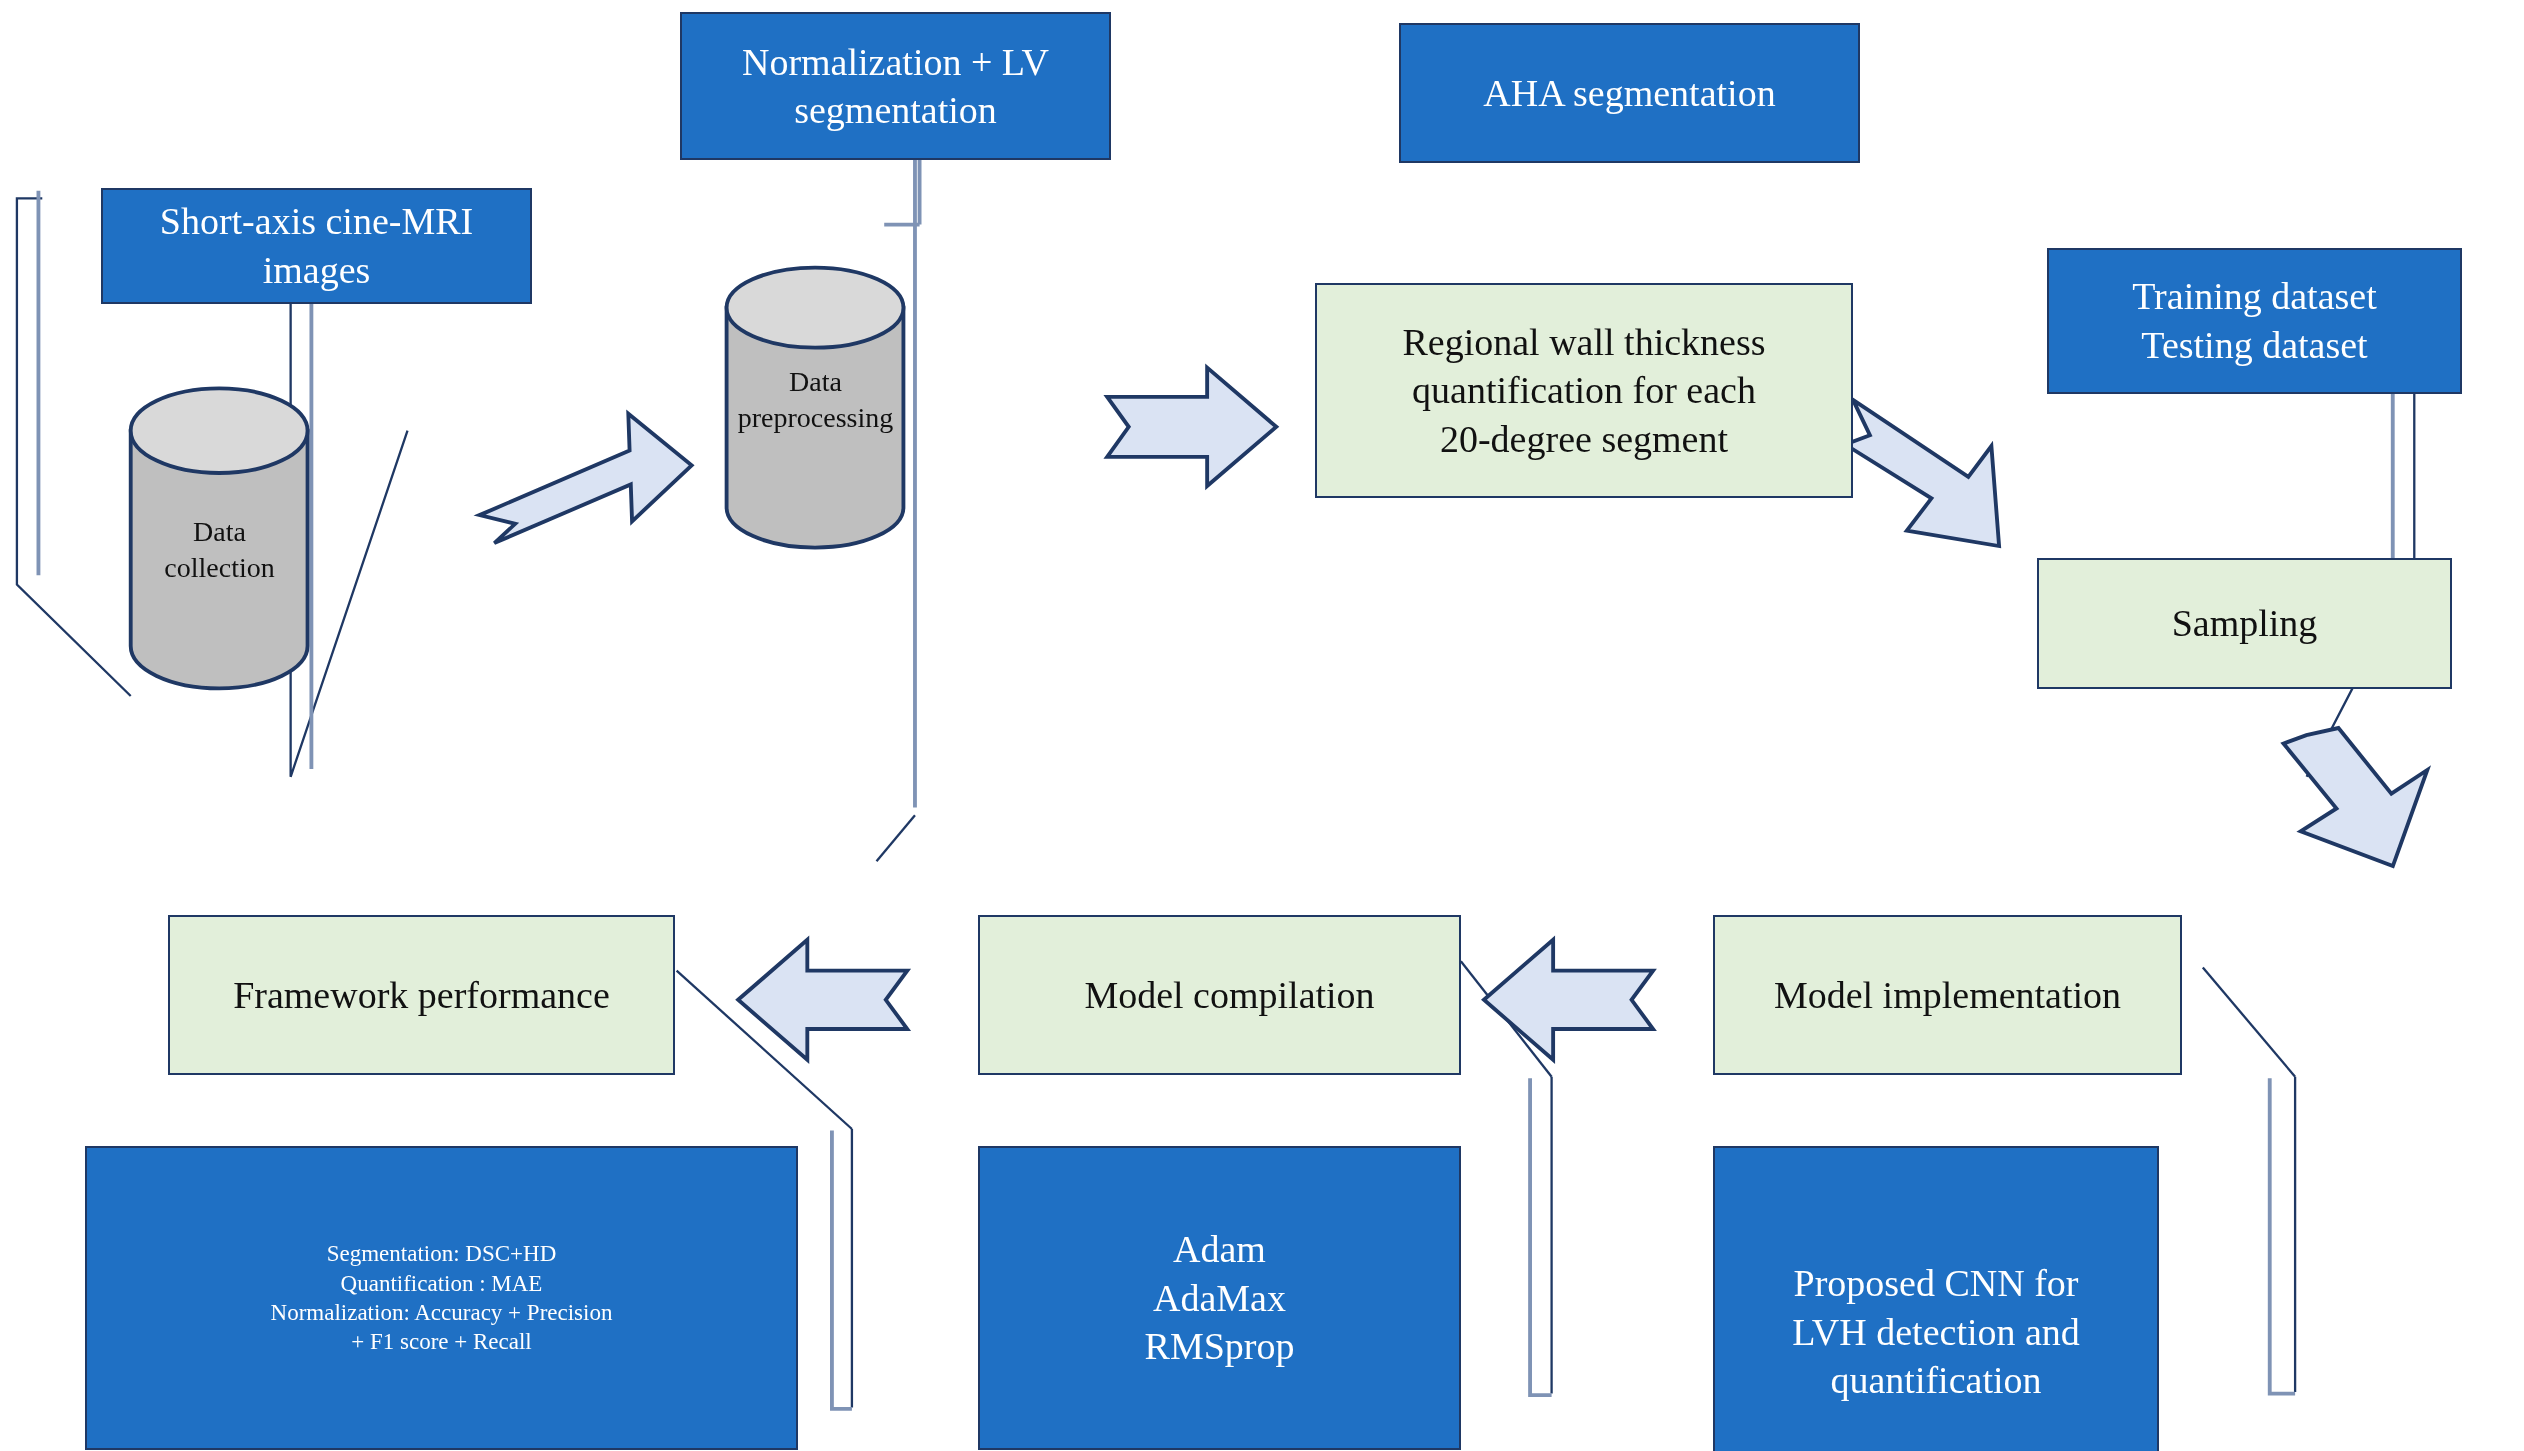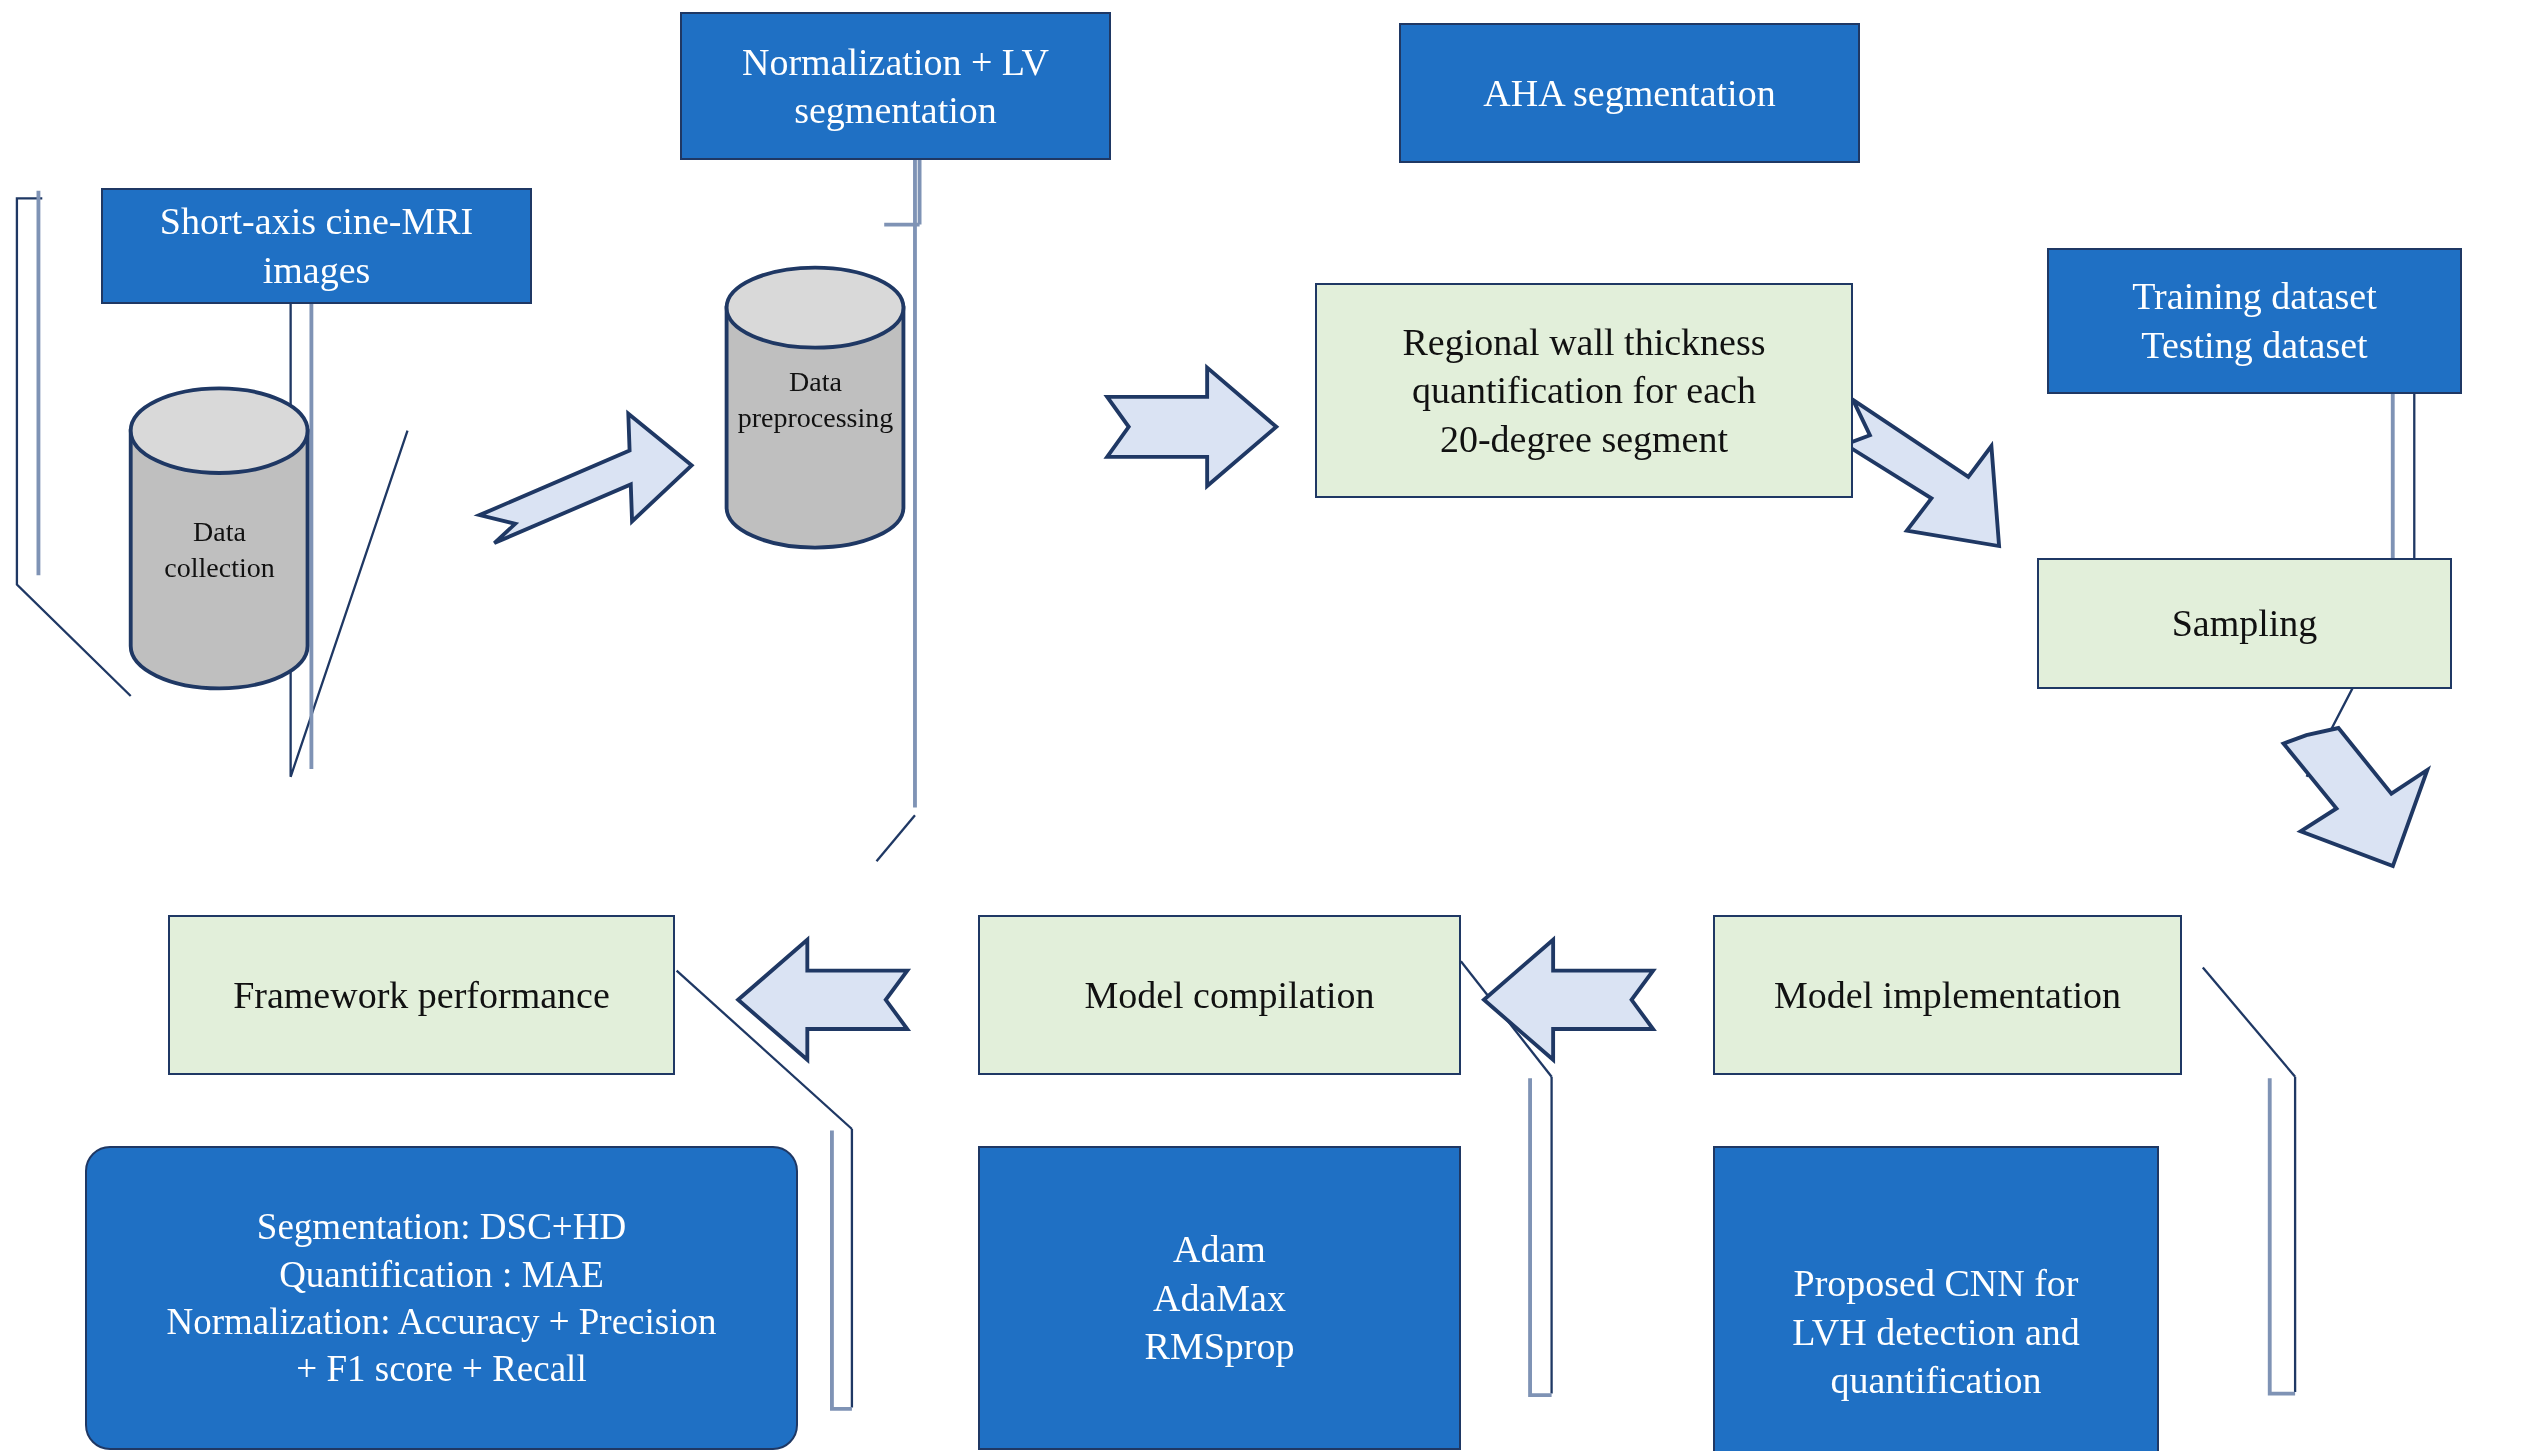--- a/index.html
+++ b/index.html
@@ -17,21 +17,21 @@
   .node .txt{display:block;width:100%;padding:0 7.7px;}
 
   
   .box-blue{
     background:#1f70c4;border:2.3px solid #1f3864;color:#ffffff;
   }
   
   .box-green{
     background:#e2efda;border:2.3px solid #1f3864;color:#111111;
   }
-  .fs-46{font-size:37px;border-radius:25px;}
+  .fs-46{font-size:23px;}
   .fs-50{font-size:38px;}
   .fs-52{font-size:28px;}
 </style>
 </head>
 <body>
 
 <div id="stage">
 
   <svg class="layer" viewBox="0 0 3284 1888" preserveAspectRatio="none">
 

